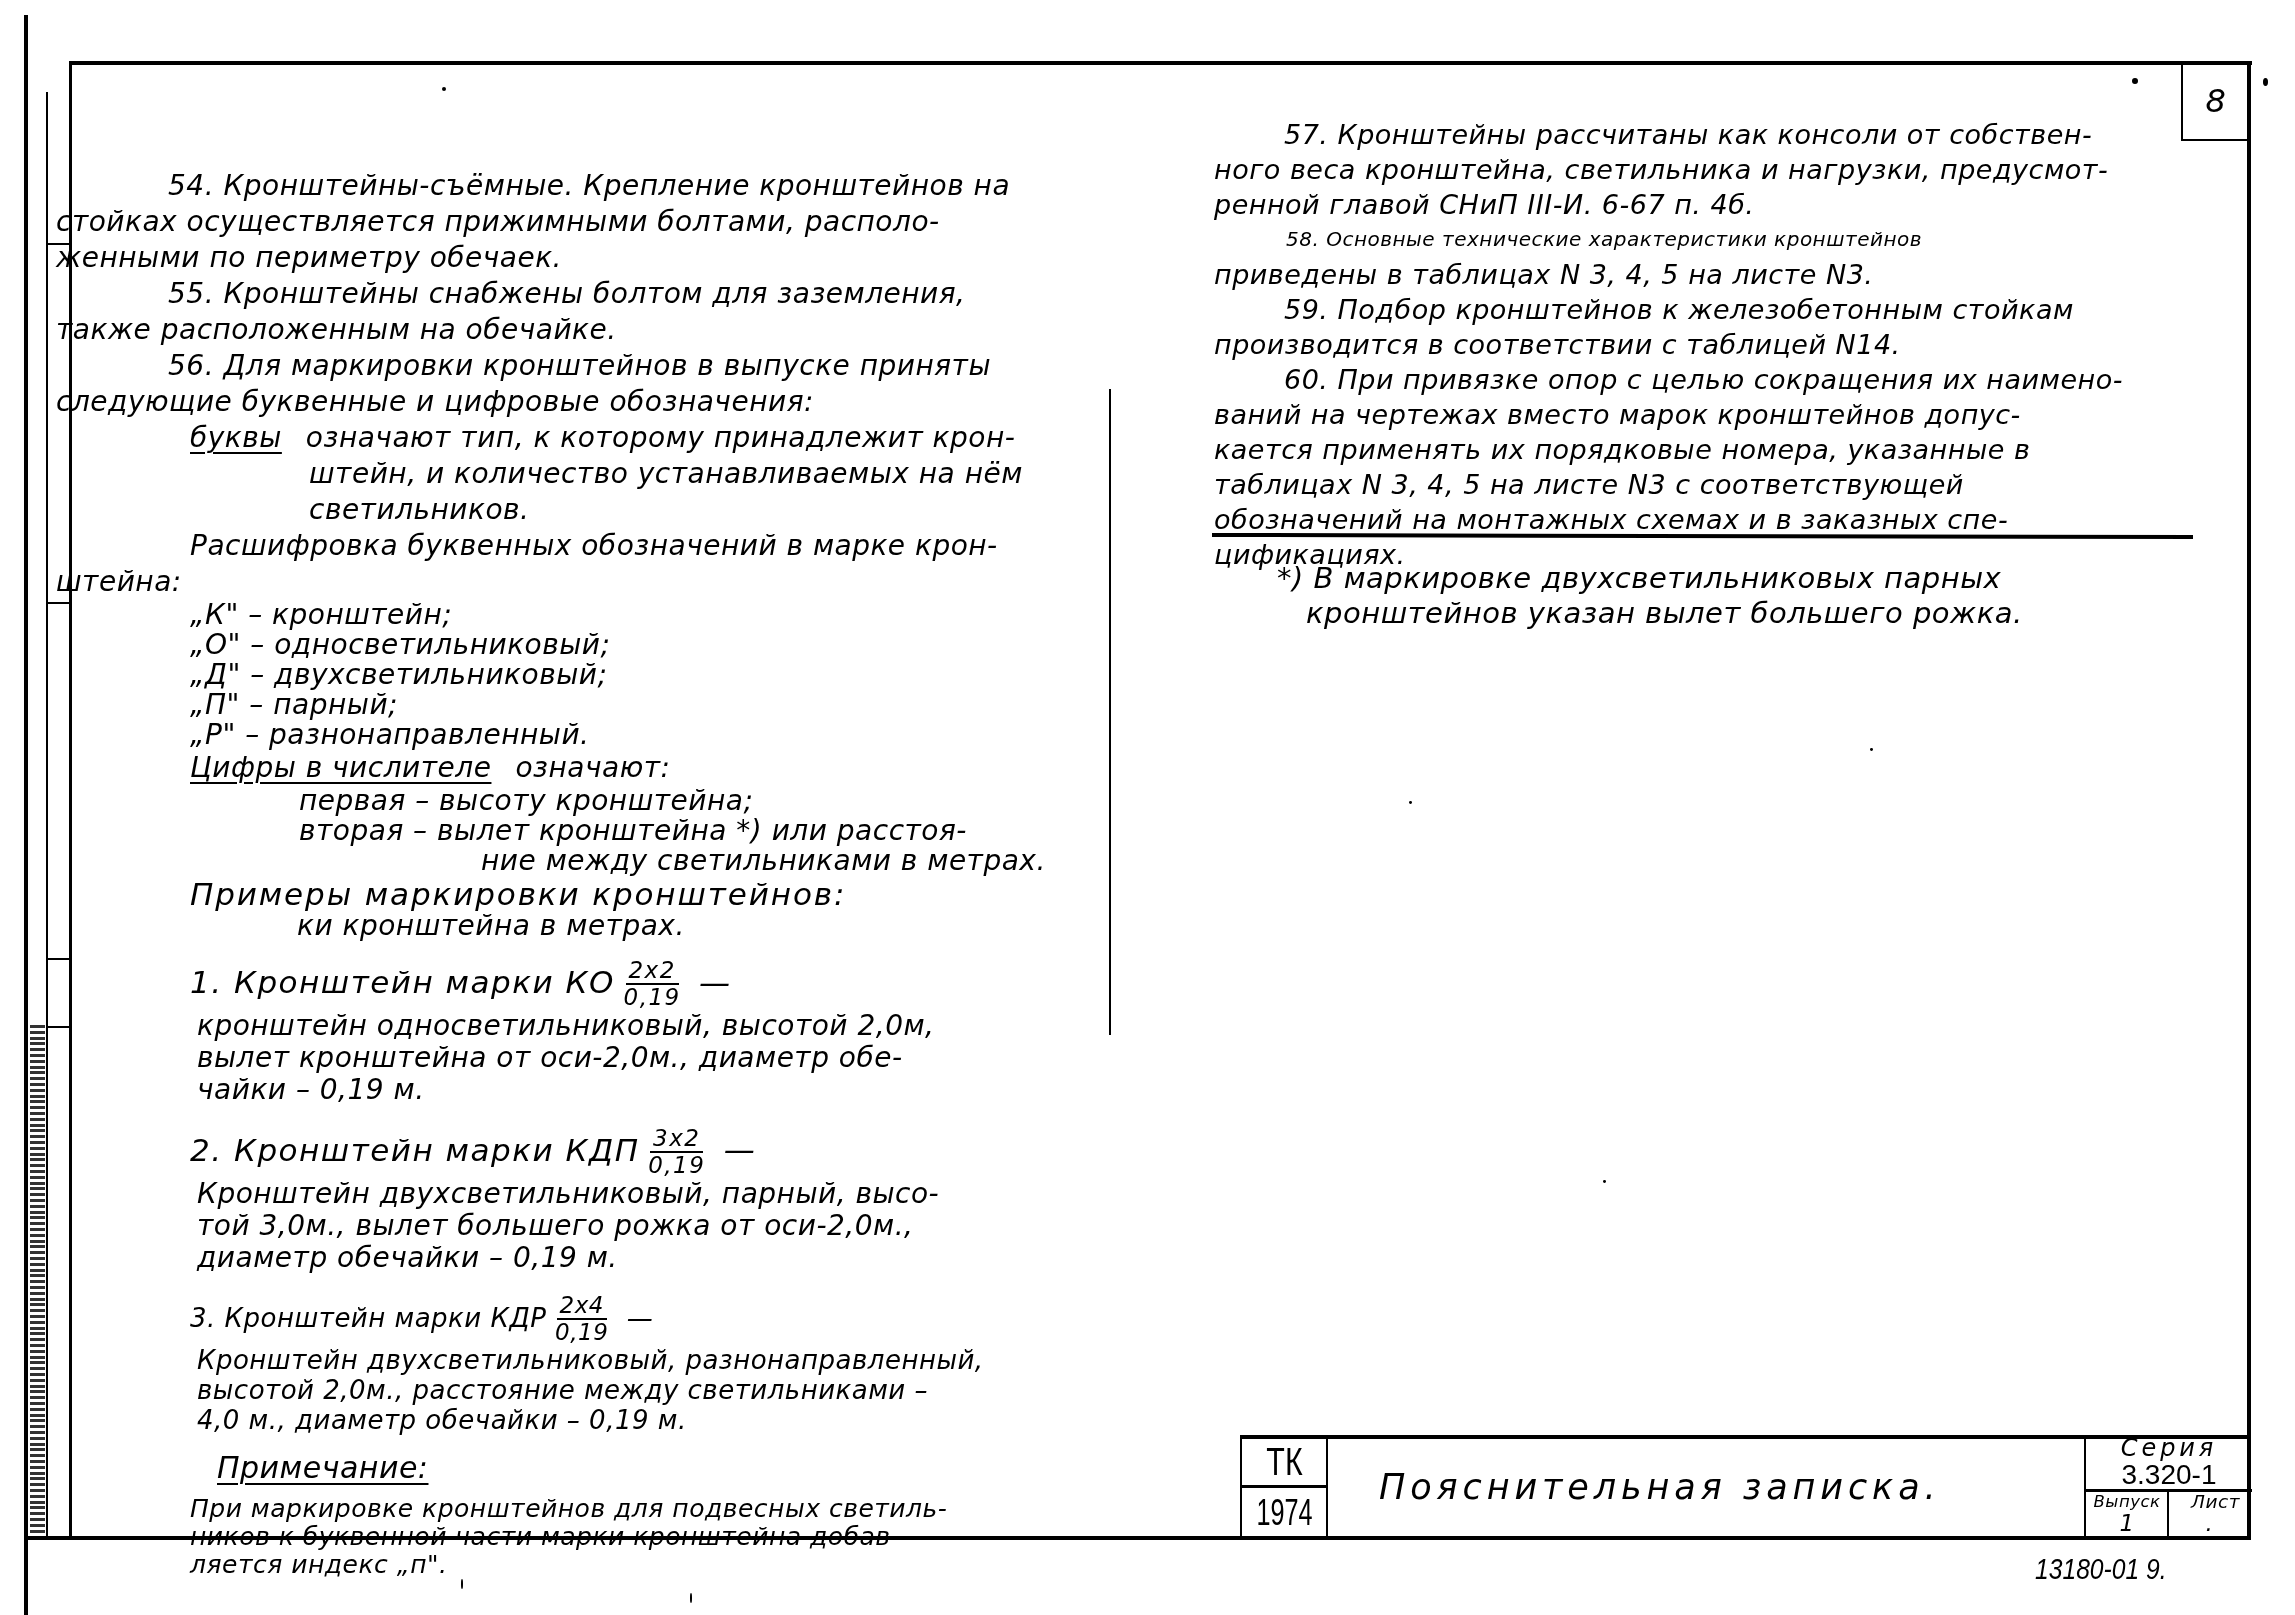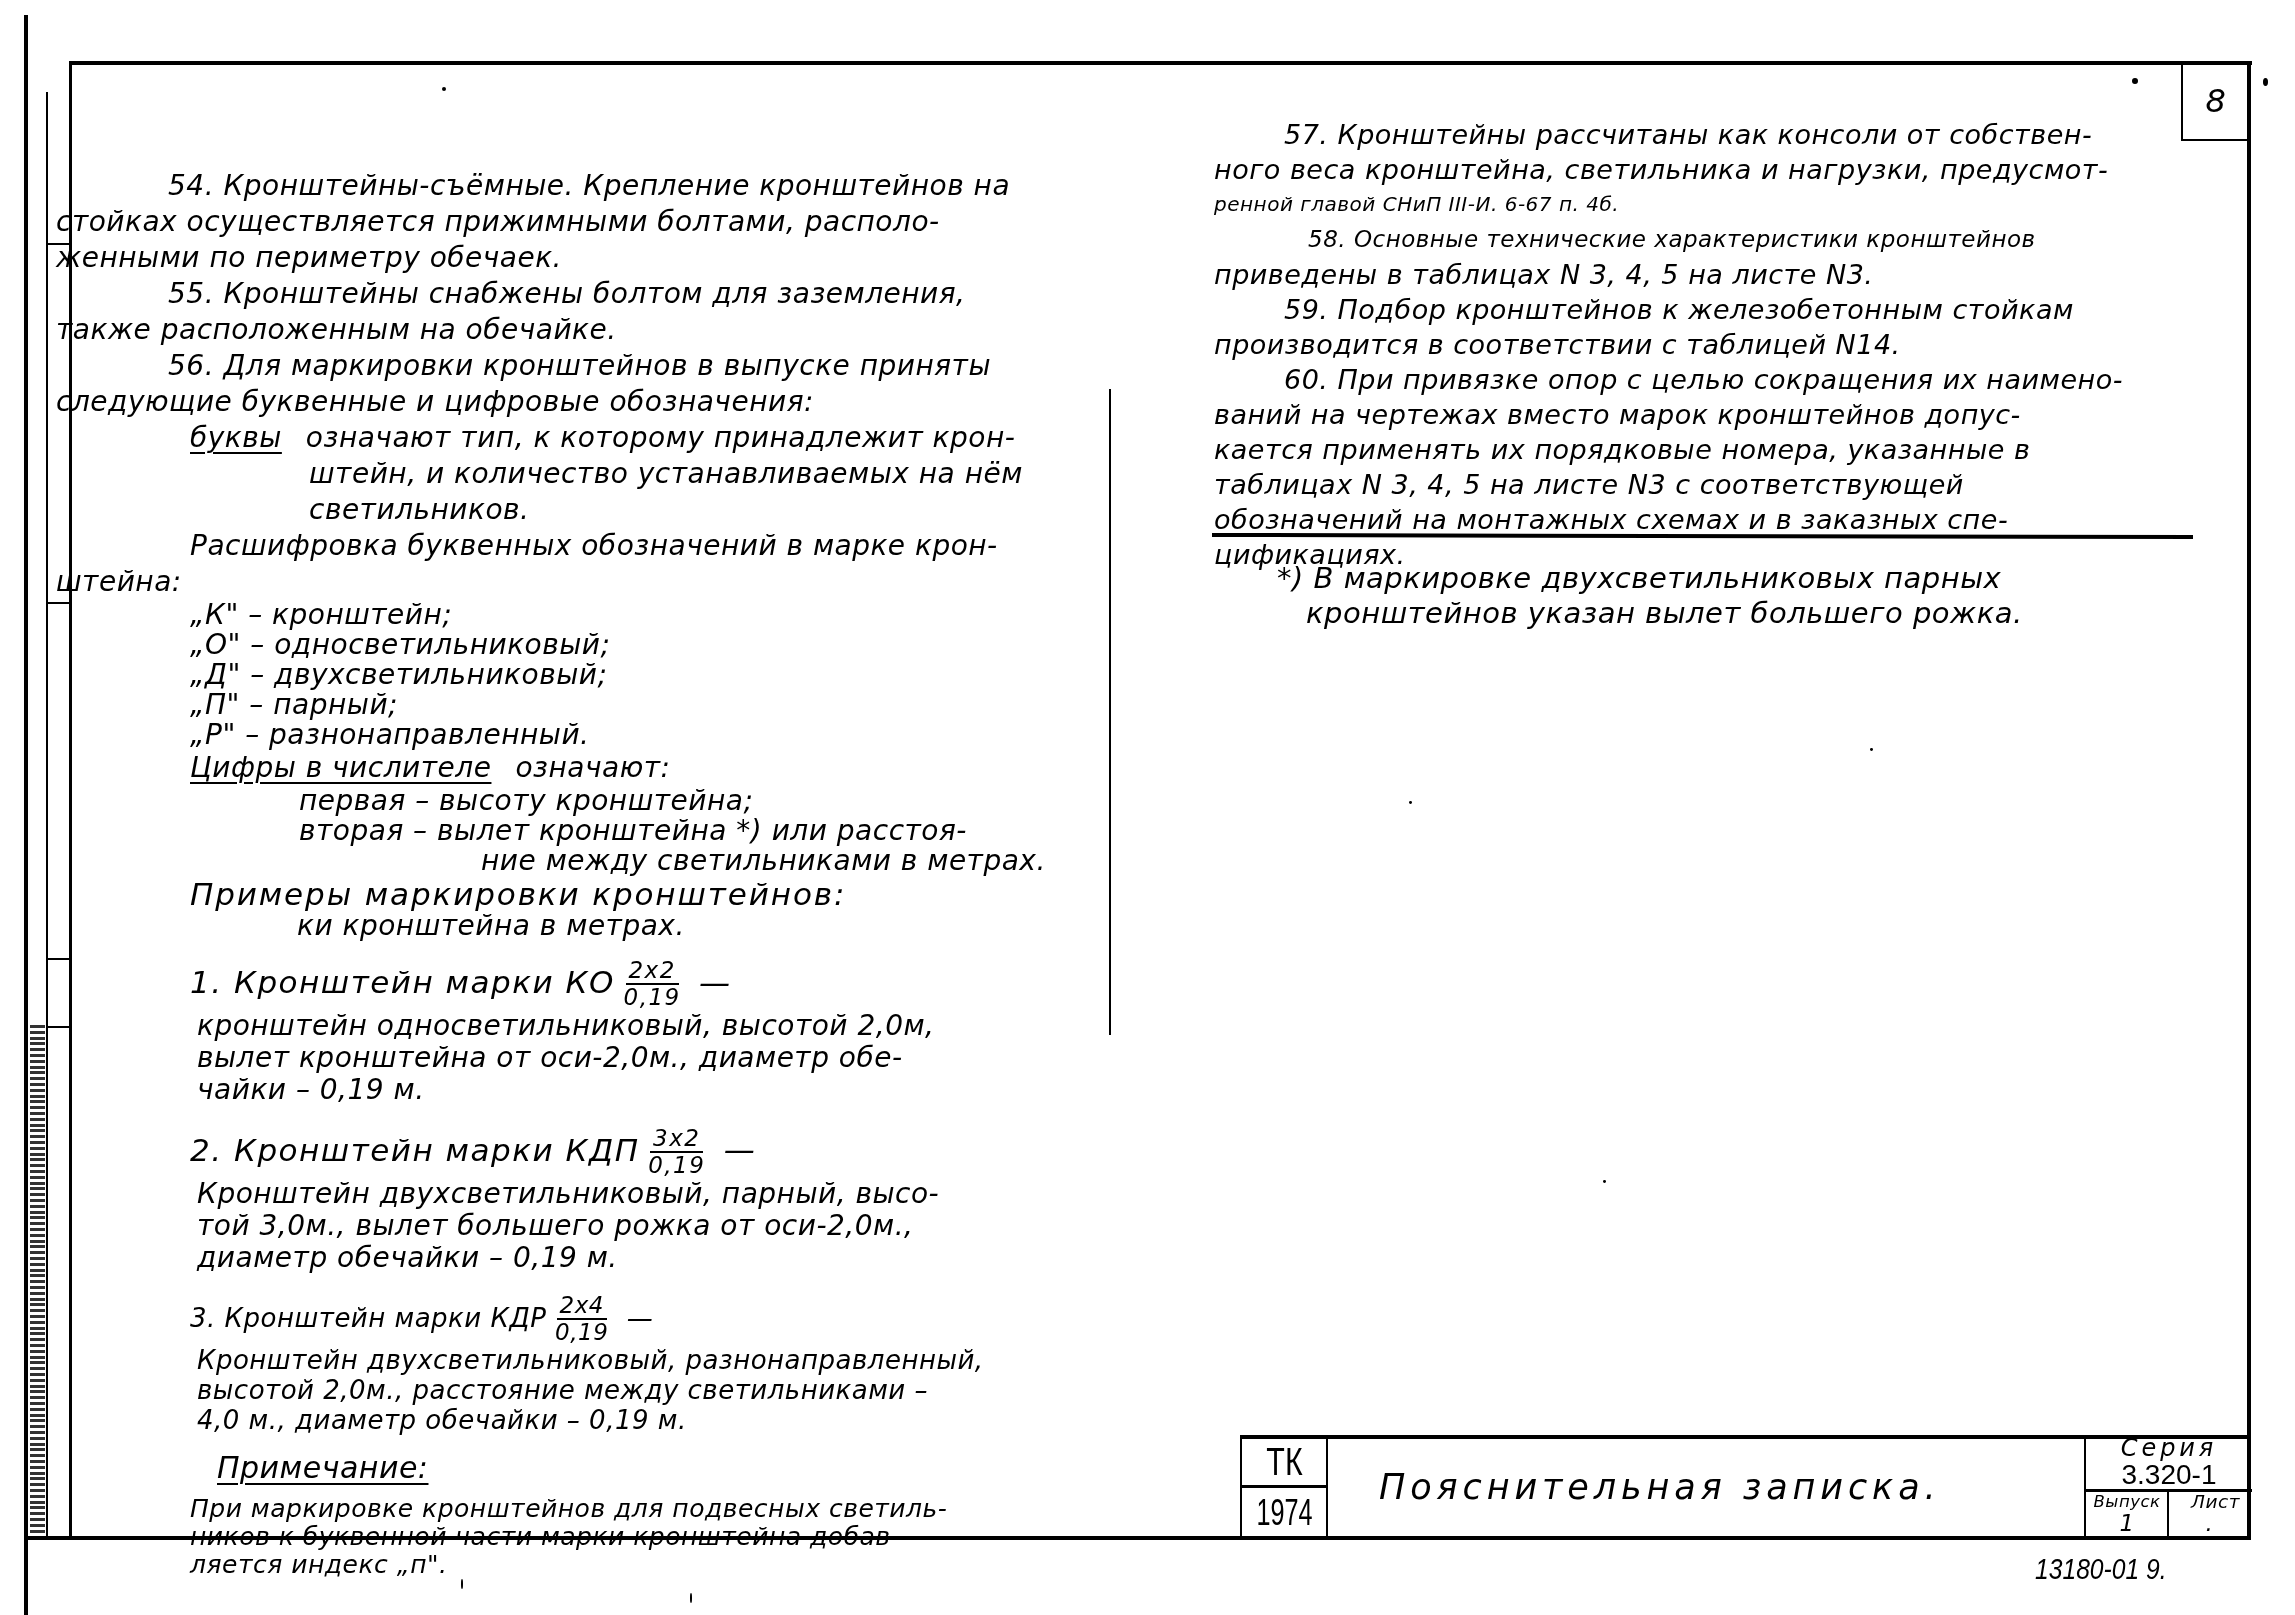--- a/index.html
+++ b/index.html
@@ -118,23 +118,23 @@
   </div>
   <div class="hand" style="margin-left:22px; margin-top:9.7px; font-size:25px; line-height:28px;">При маркировке кронштейнов для подвесных светиль-</div>
   <div class="hand" style="margin-left:22px; font-size:25px; line-height:28px;">ников к буквенной части марки кронштейна добав-</div>
   <div class="hand" style="margin-left:22px; font-size:25px; line-height:28px;">ляется индекс „п".</div>
 
 </div>
 
 <div class="abs" style="left:1214px; top:117px; width:971px;">
   <div class="hand" style="margin-left:70px; font-size:27px; line-height:35px;">57. Кронштейны рассчитаны как консоли от собствен-</div>
   <div class="hand" style="font-size:27px; line-height:35px;">ного веса кронштейна, светильника и нагрузки, предусмот-</div>
-  <div class="hand" style="font-size:20px; line-height:35px;font-style:italic;">ренной главой СНиП III-И. 6-67 п. 4б.</div>
+  <div class="hand" style="font-size:27px; line-height:35px;font-style:italic;">ренной главой СНиП III-И. 6-67 п. 4б.</div>
 
-  <div class="hand" style="margin-left:94px; font-size:23px; line-height:35px;">58. Основные технические характеристики кронштейнов</div>
+  <div class="hand" style="margin-left:72px; font-size:20px; line-height:35px;">58. Основные технические характеристики кронштейнов</div>
   <div class="hand" style="font-size:27px; line-height:35px;">приведены в таблицах N 3, 4, 5 на листе N3.</div>
 
   <div class="hand" style="margin-left:70px; font-size:27px; line-height:35px;">59. Подбор кронштейнов к железобетонным стойкам</div>
   <div class="hand" style="font-size:27px; line-height:35px;">производится в соответствии с таблицей N14.</div>
 
   <div class="hand" style="margin-left:70px; font-size:27px; line-height:35px;">60. При привязке опор с целью сокращения их наимено-</div>
   <div class="hand" style="font-size:27px; line-height:35px;">ваний на чертежах вместо марок кронштейнов допус-</div>
   <div class="hand" style="font-size:27px; line-height:35px;">кается применять их порядковые номера, указанные в</div>
   <div class="hand" style="font-size:27px; line-height:35px;">таблицах N 3, 4, 5 на листе N3 с соответствующей</div>
   <div class="hand" style="font-size:27px; line-height:35px;">обозначений на монтажных схемах и в заказных спе-</div>

